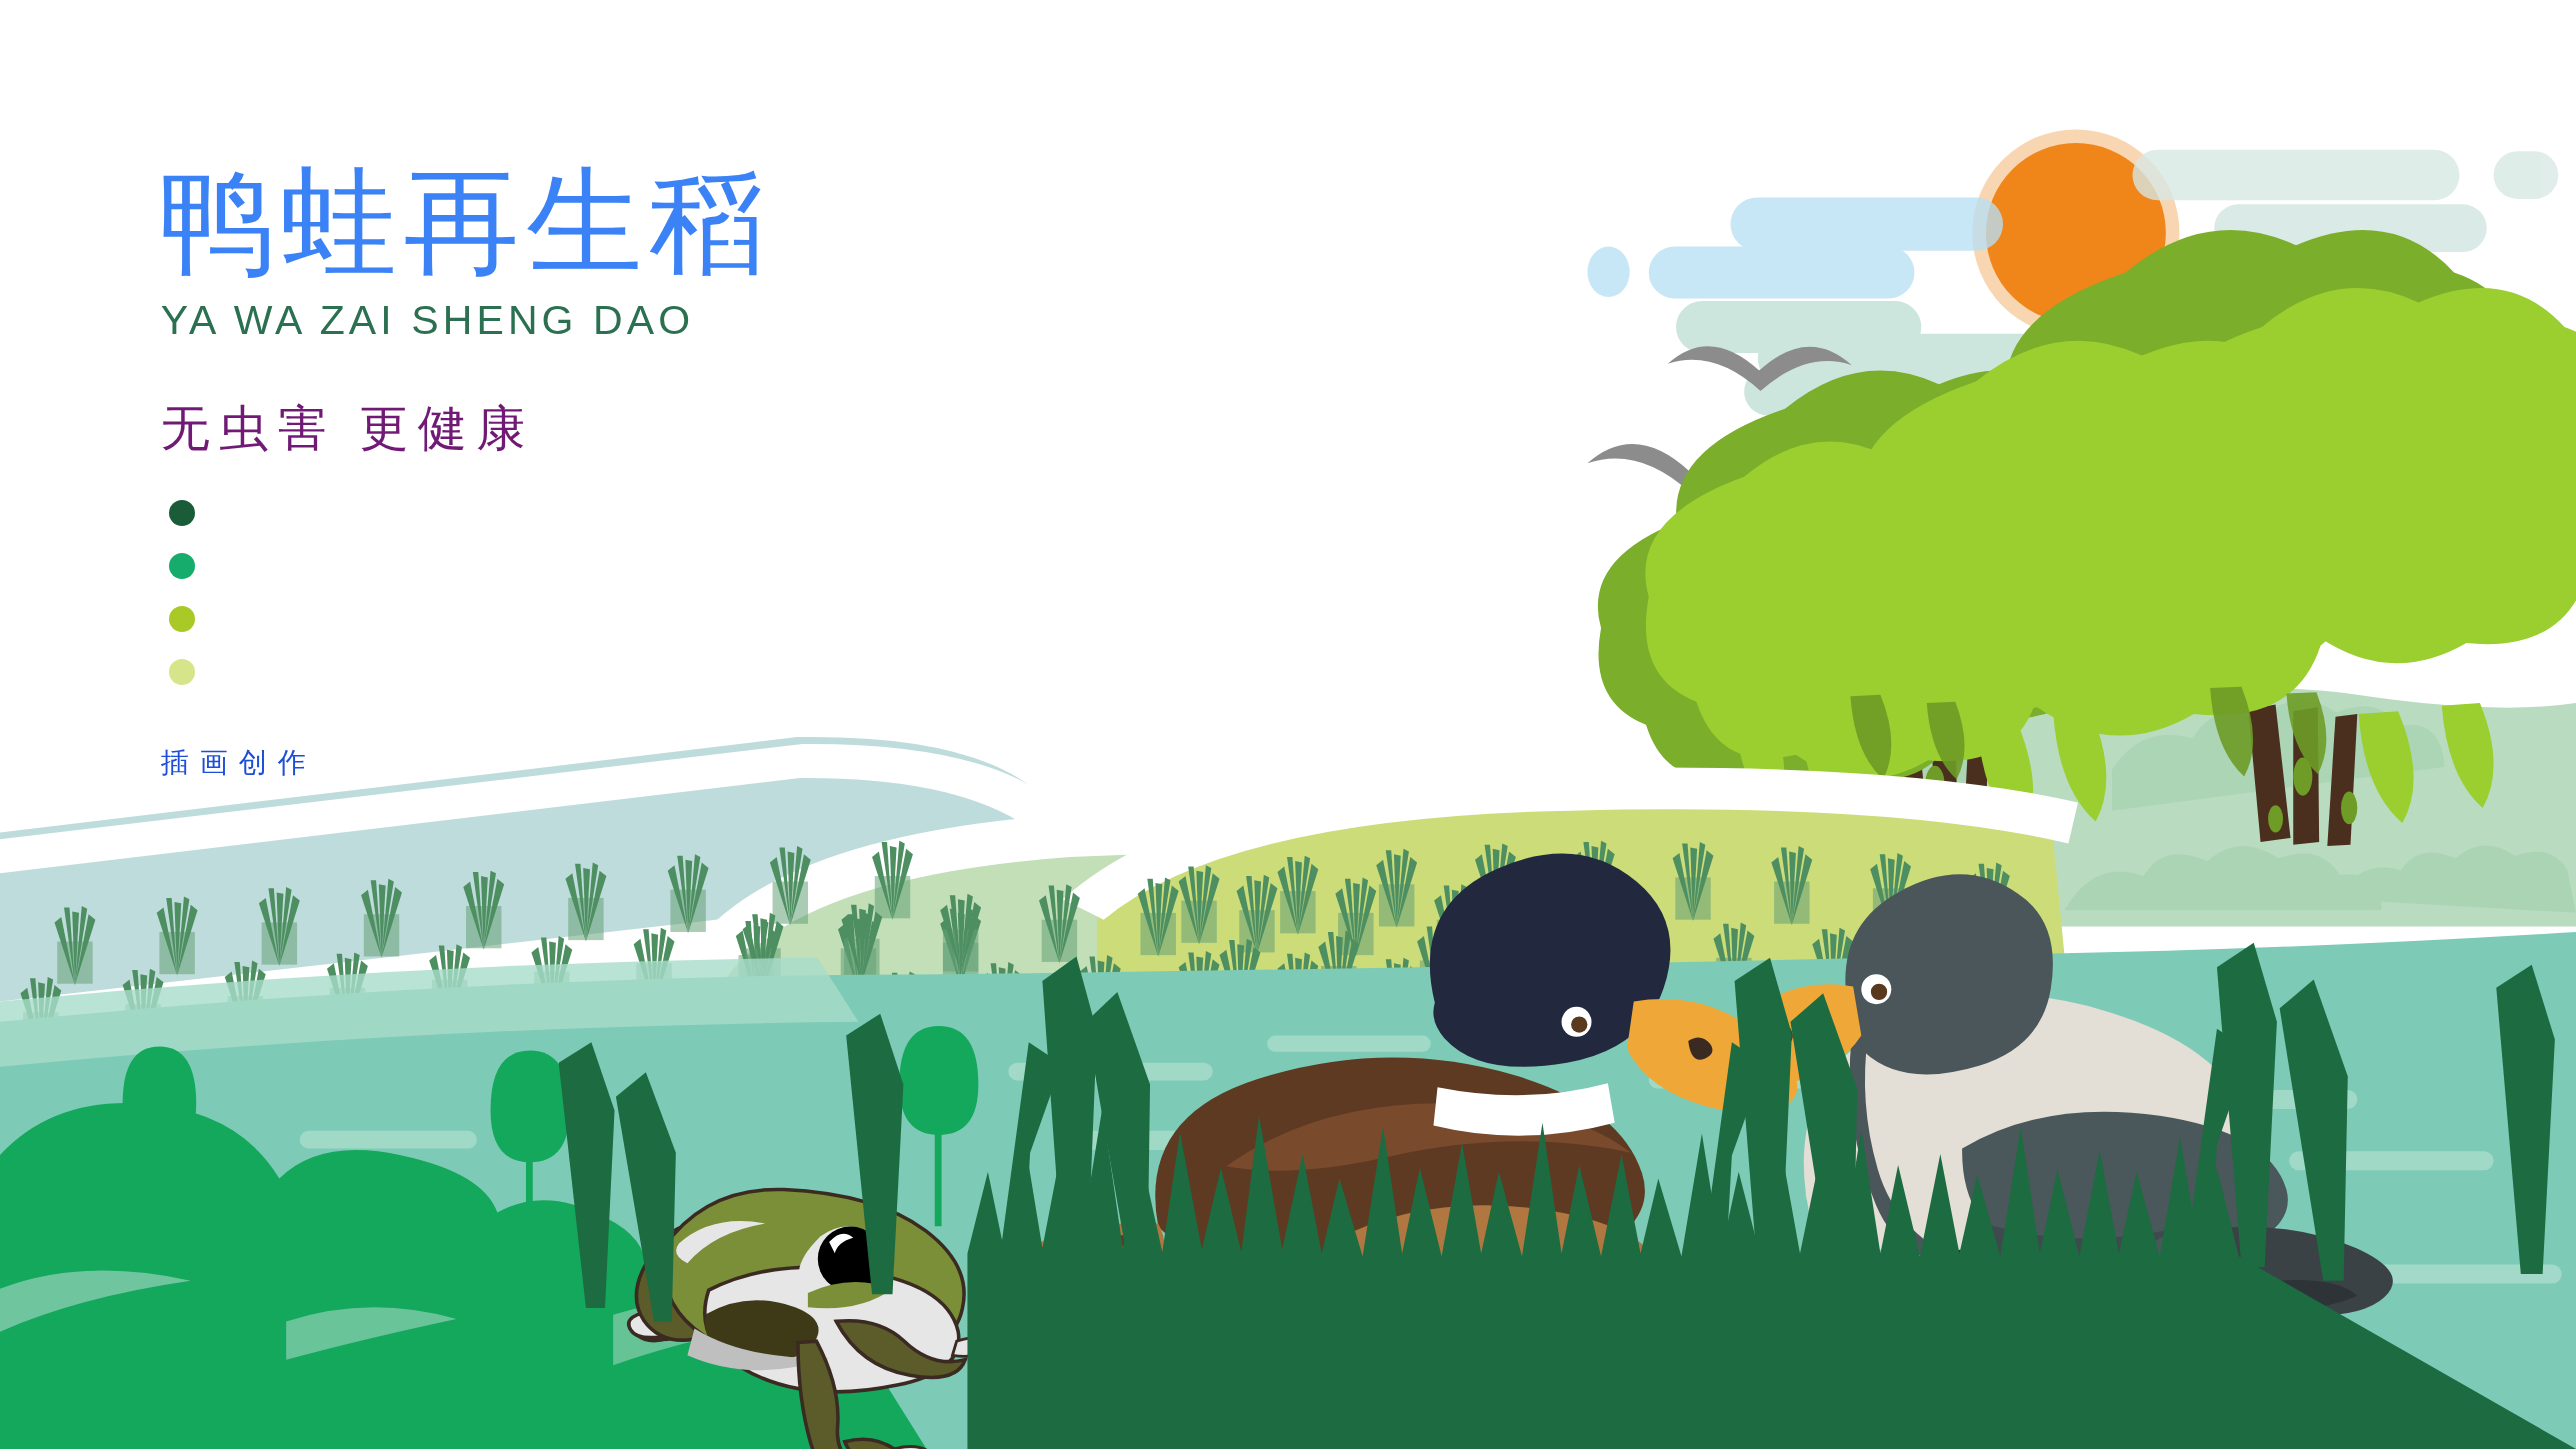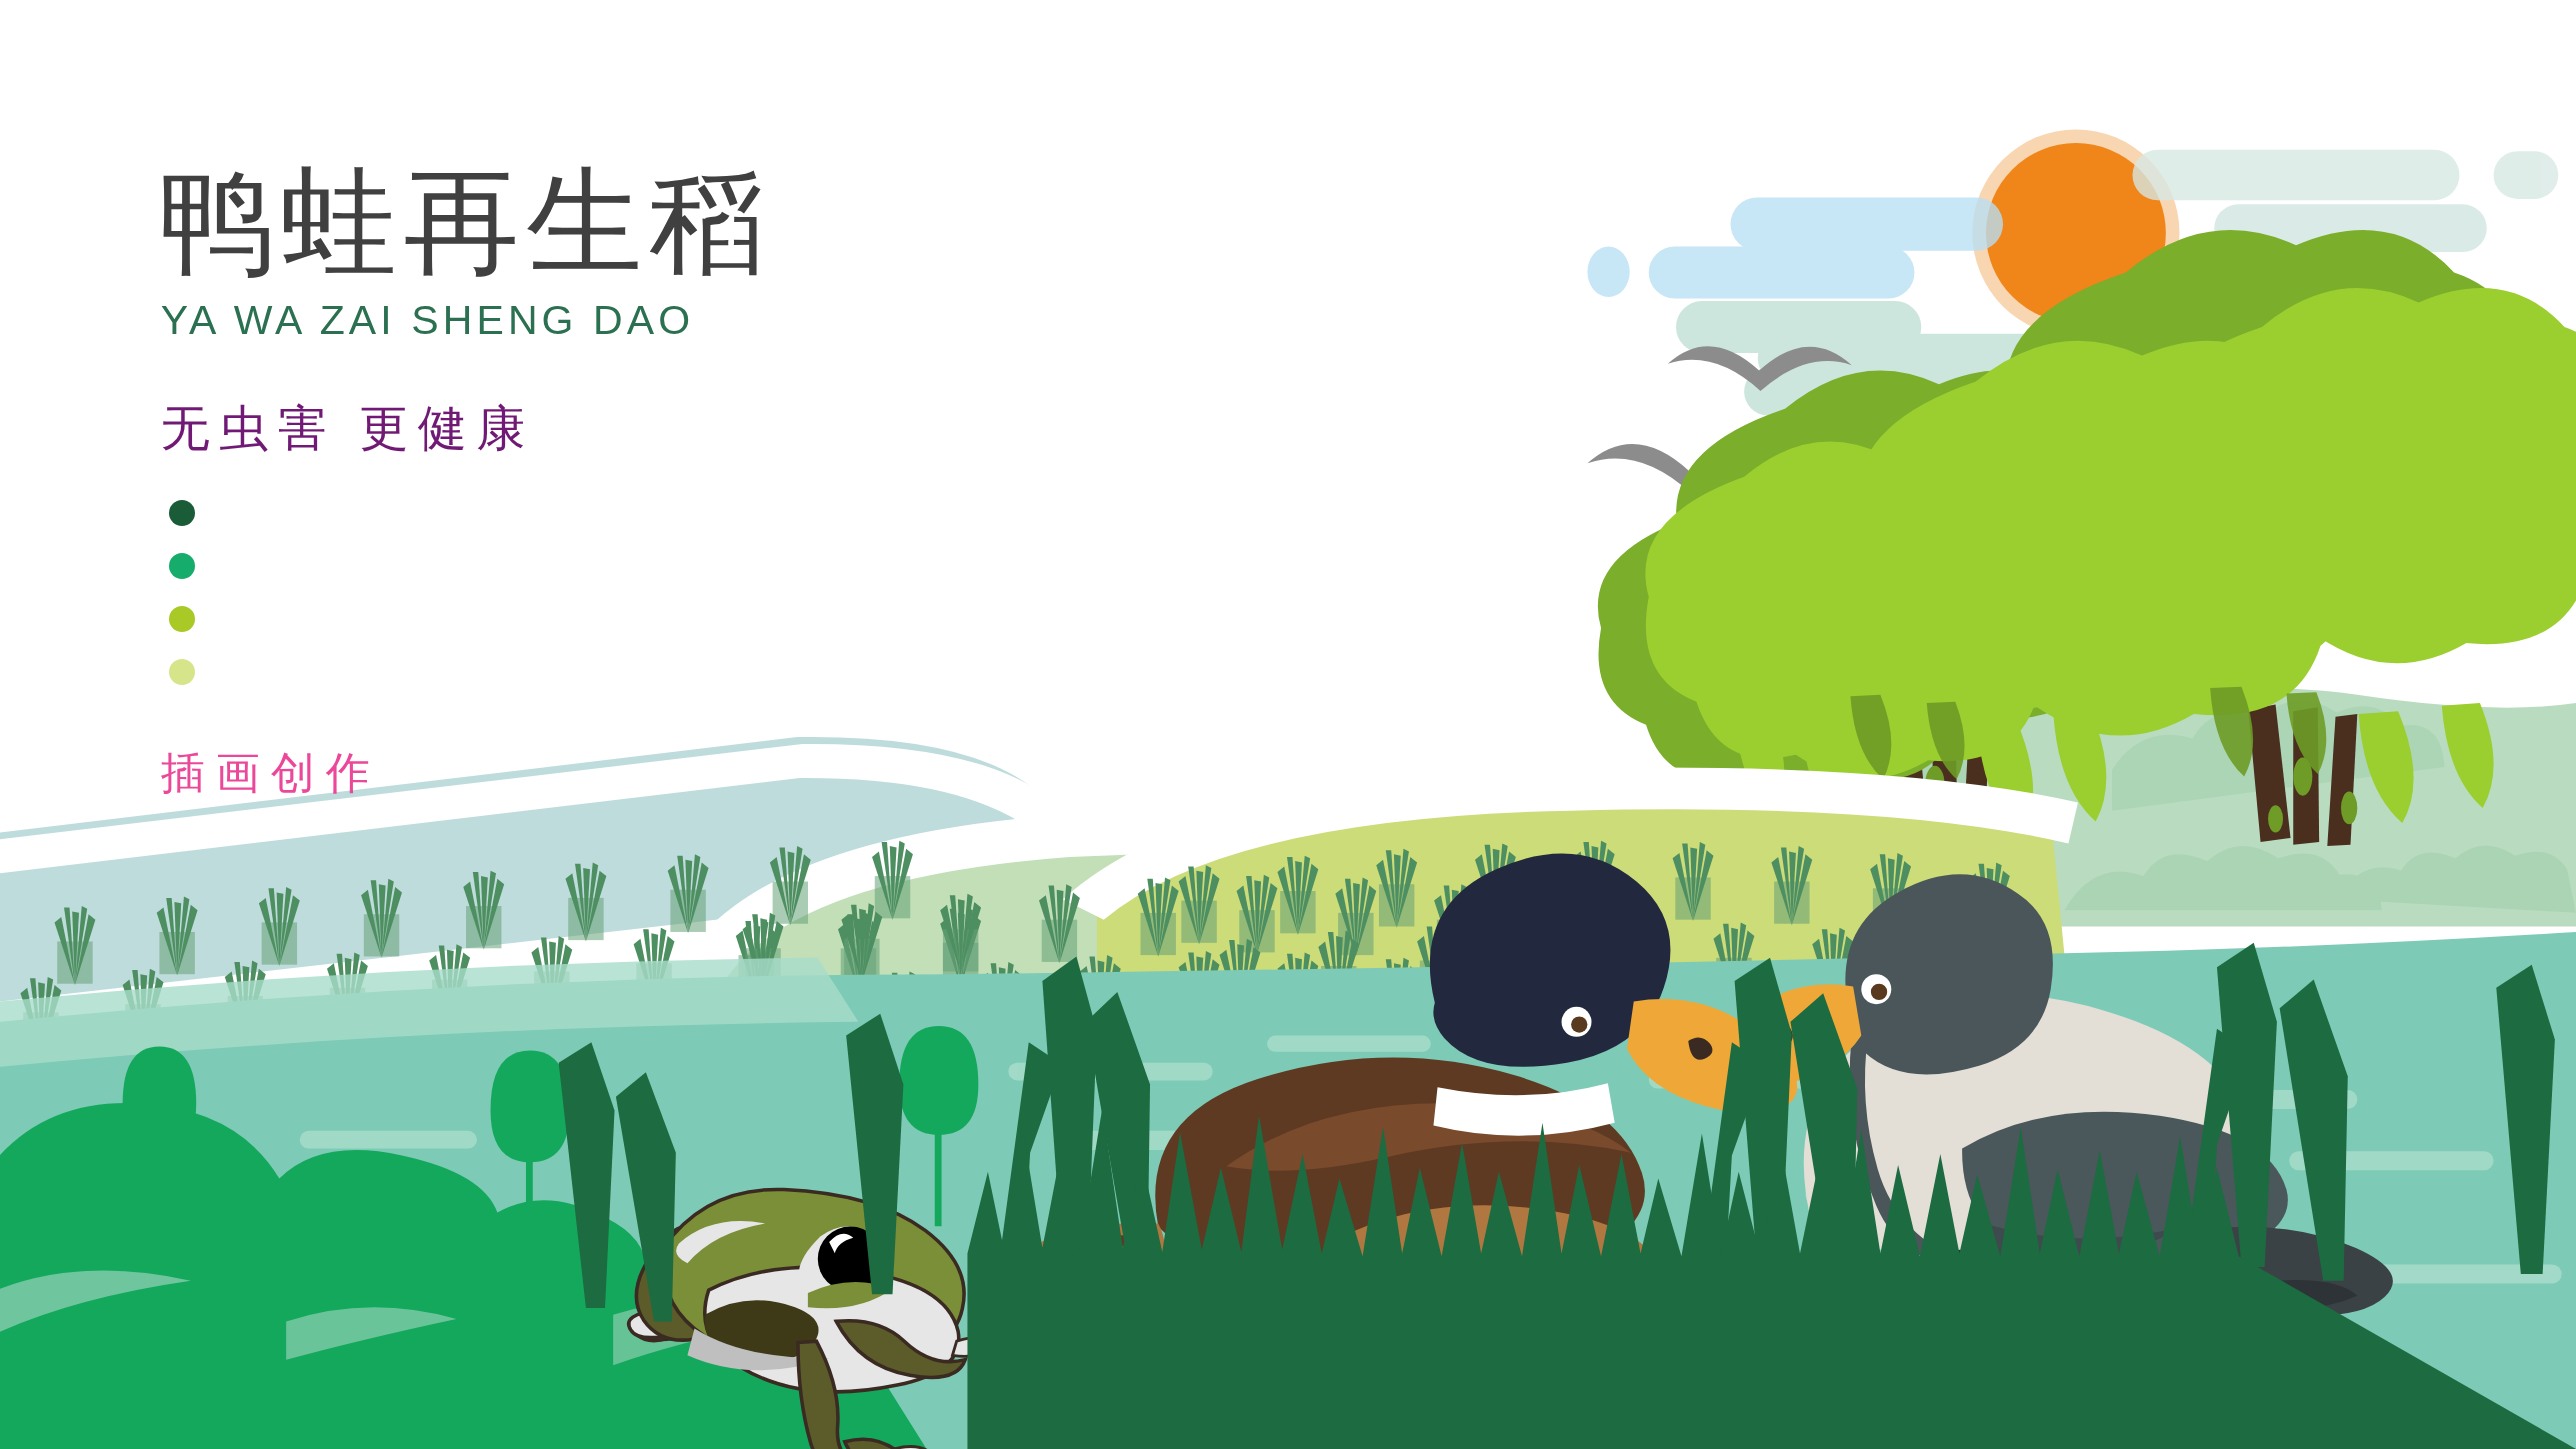--- a/index.html
+++ b/index.html
@@ -7,35 +7,35 @@
   body{font-family:"Liberation Sans","DejaVu Sans",sans-serif;}
   #poster{
     position:relative;width:2576px;height:1449px;overflow:hidden;
     background:#ffffff;
   }
   #poster svg.layer{position:absolute;left:0;top:0;width:2576px;height:1449px;}
   
   .text-block{position:absolute;left:158px;top:164px;z-index:40;}
   .title-cn{
     font-size:116px;line-height:1.0;letter-spacing:6.8px;
-    color:#404040;font-weight:400;margin:0;white-space:nowrap;
+    color:#3b82f6;font-weight:400;margin:0;white-space:nowrap;
     font-family:"Liberation Sans","DejaVu Sans",sans-serif;
   }
   .title-pinyin{
     font-size:41px;line-height:1.25;letter-spacing:4.1px;
     color:#2B7050;font-weight:400;margin:15px 0 0 2.7px;white-space:nowrap;
   }
   .subtitle-cn{
     font-size:49px;line-height:1.2;letter-spacing:9.5px;
     color:#701a75;font-weight:400;margin:53px 0 0 2.7px;white-space:nowrap;
   }
   .dots{margin:42px 0 0 11px;display:flex;flex-direction:column;gap:27px;}
   .dot{width:26px;height:26px;border-radius:50%;display:block;}
   .credit{
-    font-size:44px;letter-spacing:11px;color:#ec4899;
+    font-size:28px;letter-spacing:11px;color:#1d4ed8;
     margin:59px 0 0 2.7px;white-space:nowrap;font-weight:400;
   }
 </style>
 </head>
 <body>
 
 <div id="poster">
 
   <svg class="layer" viewBox="0 0 3781 2127" preserveAspectRatio="none">
     <defs>

